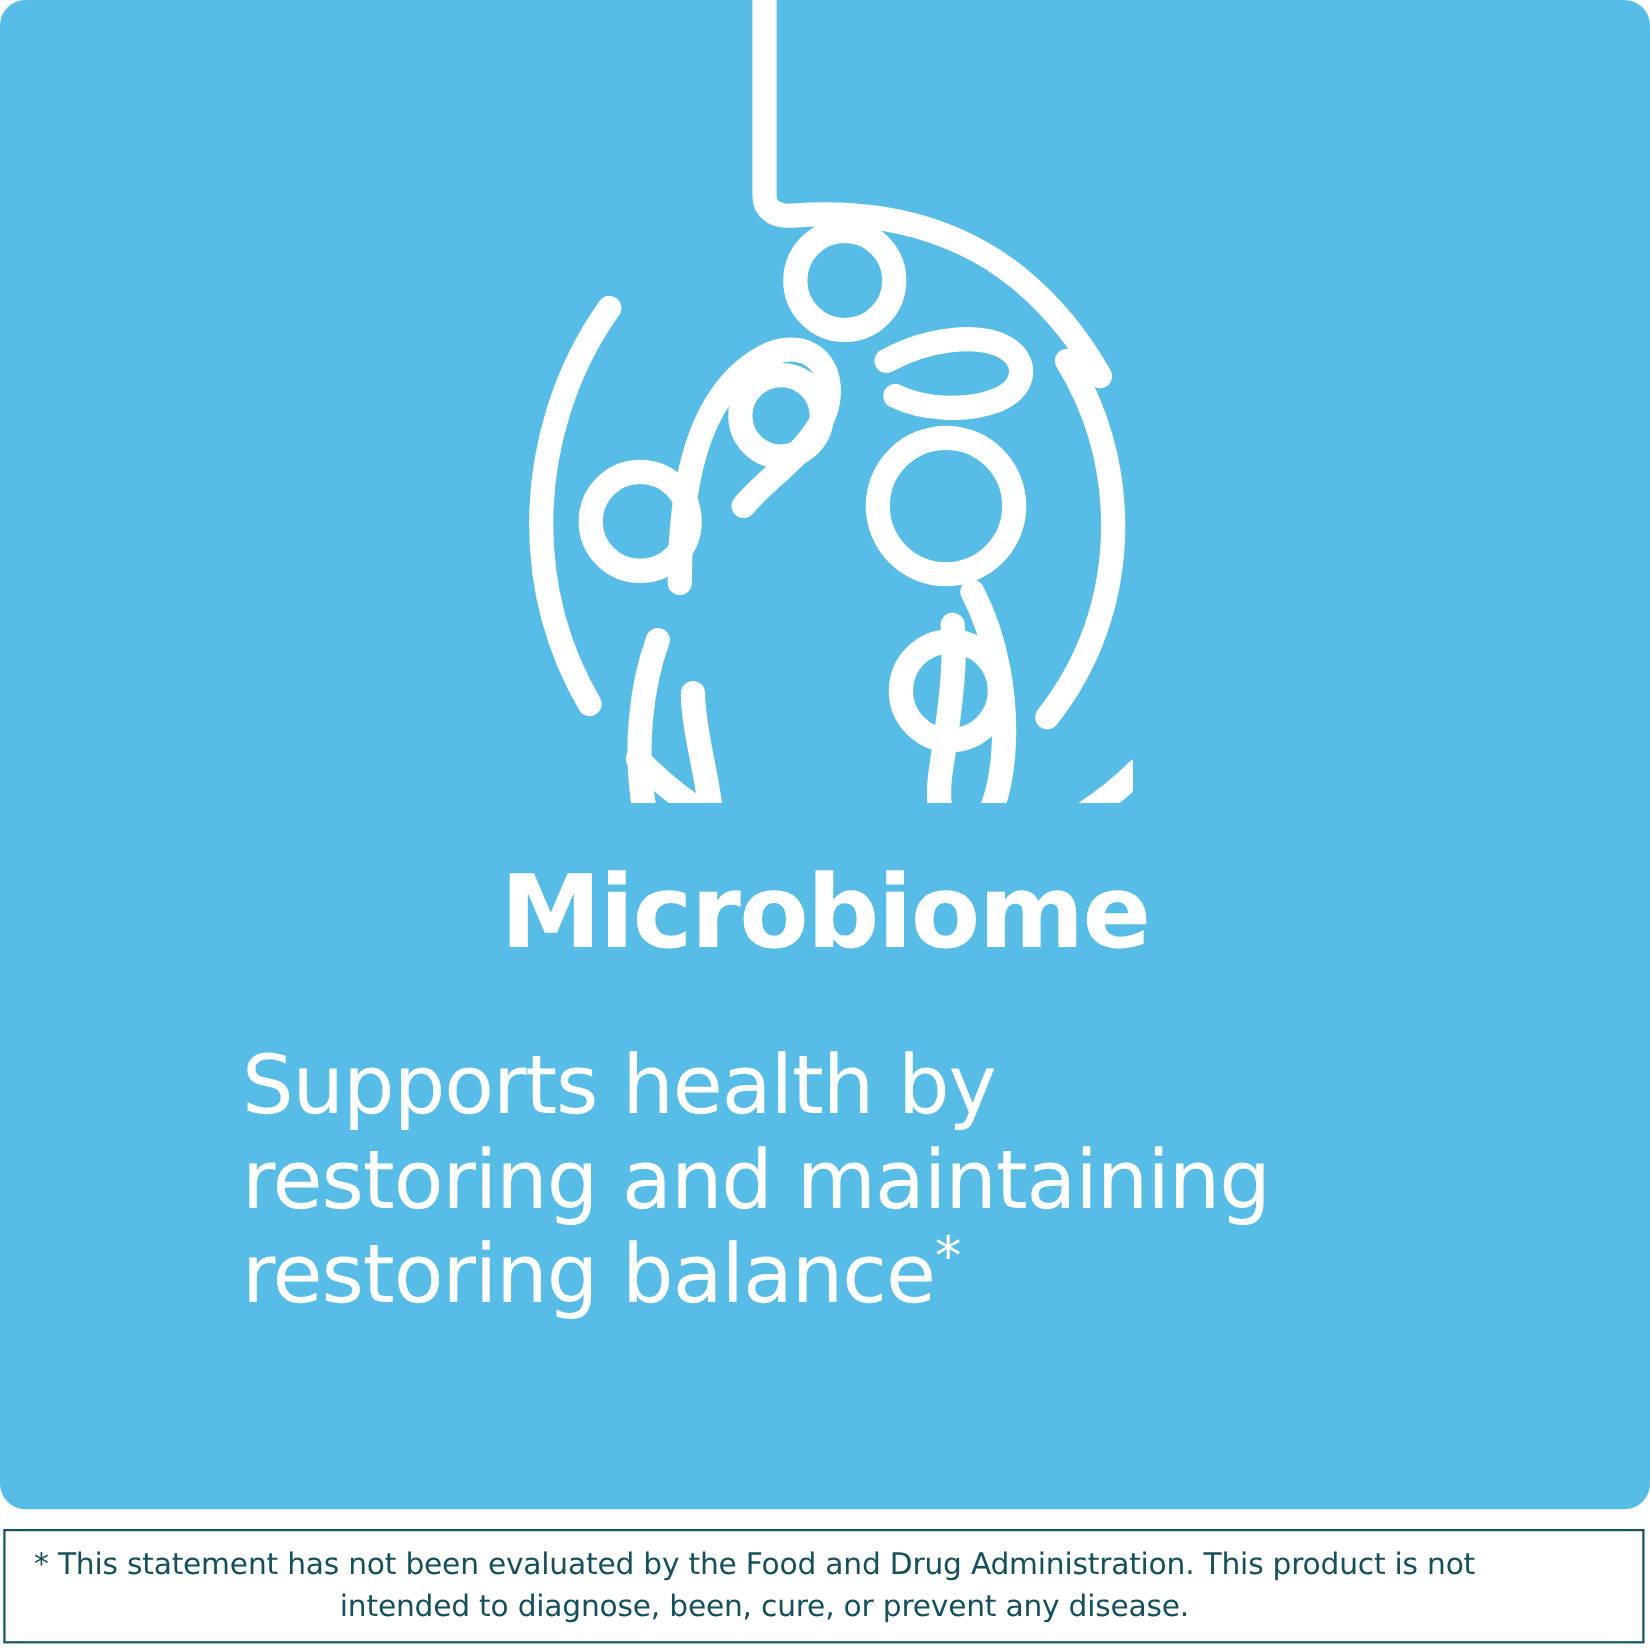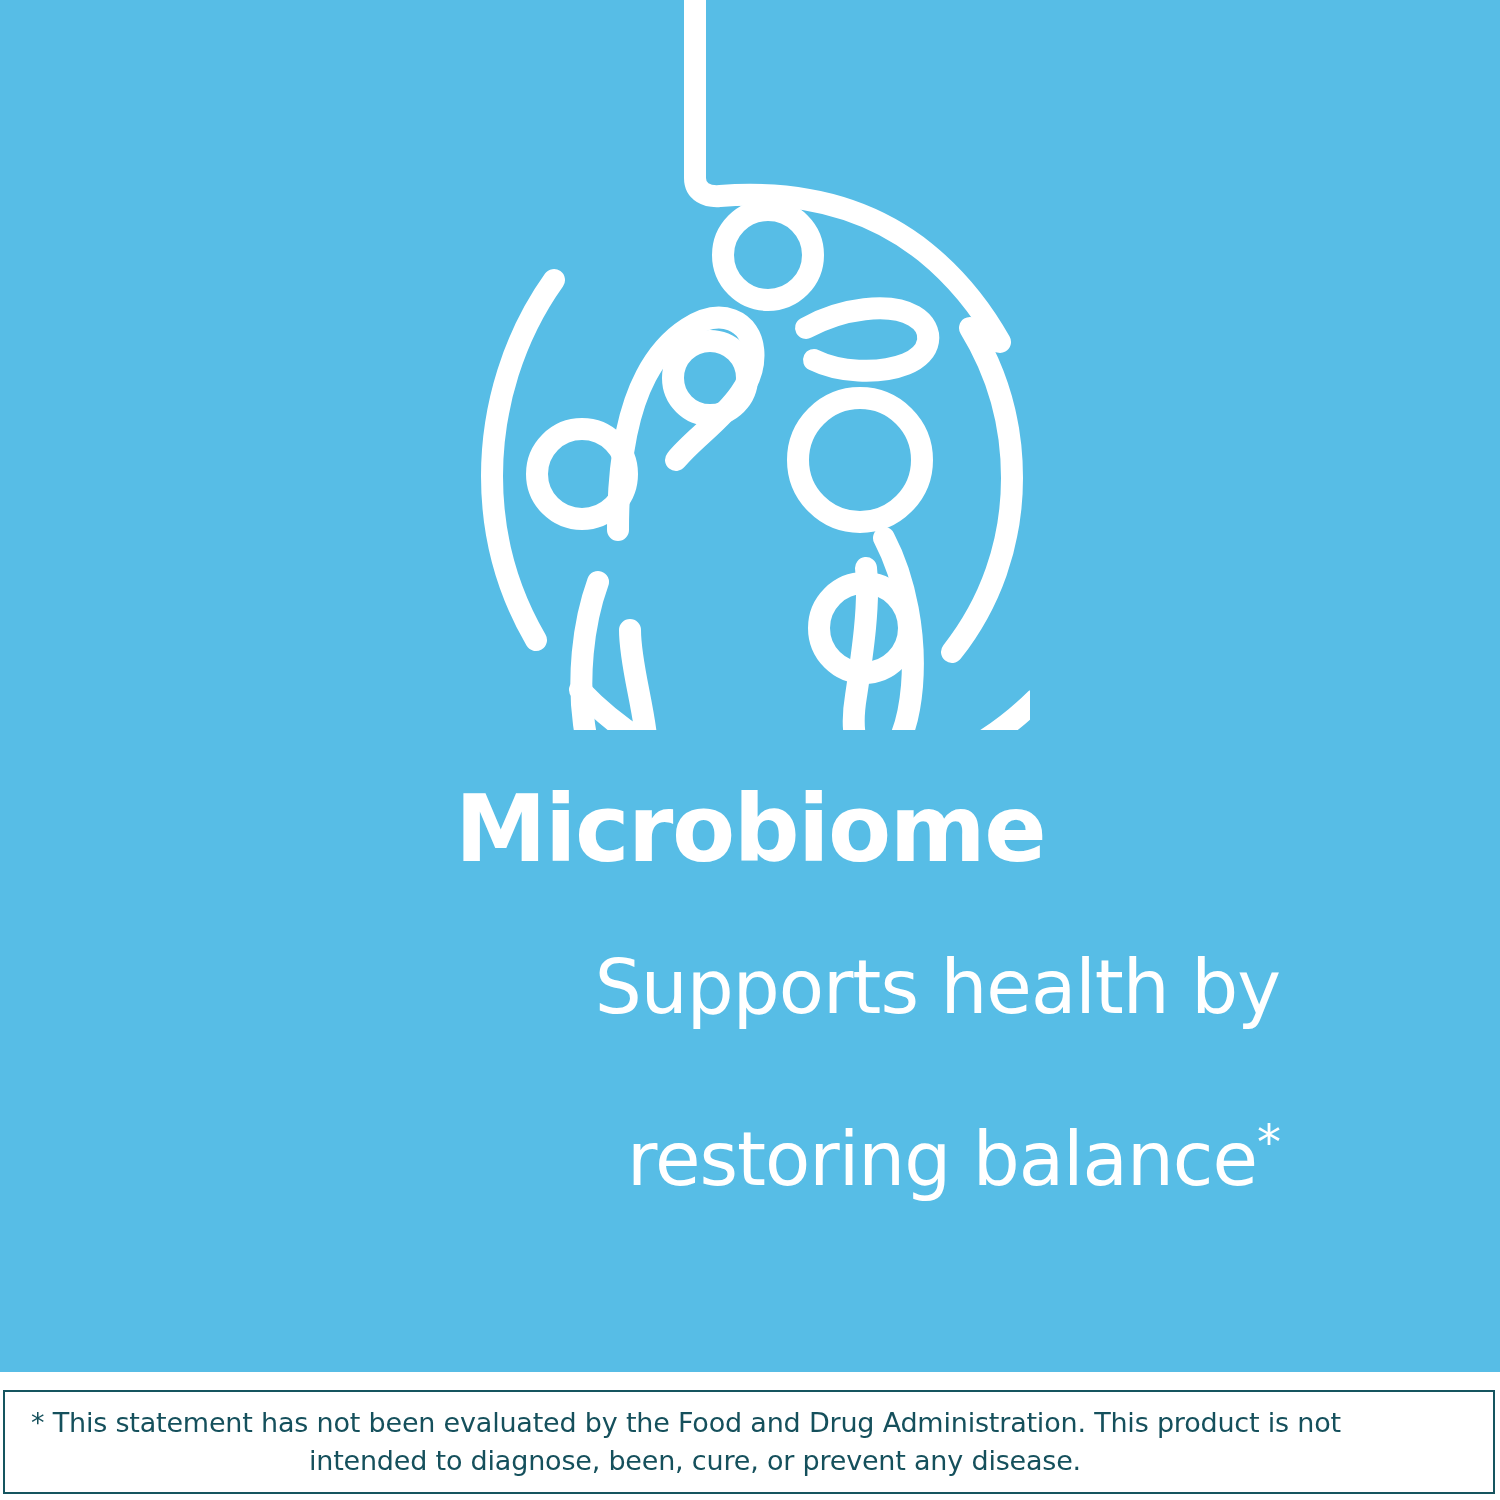--- a/index.html
+++ b/index.html
@@ -19,20 +19,21 @@
   }
   
   .hero {
     position: absolute;
     left: 0;
     top: 0;
     width: 1500px;
     height: 1372px;
     background: #57bde6;
     overflow: hidden;
+    border-radius: 23px;
   }
   
   .icon-wrap {
     position: absolute;
     left: 0;
     top: 0;
     width: 1500px;
     height: 720px;
   }
   .icon-wrap svg {
@@ -55,21 +56,21 @@
     letter-spacing: -1.5px;
     line-height: 1.05;
   }
   
   .subtitle {
     position: absolute;
     left: 50%;
     transform: translateX(-50%);
     top: 945px;
     width: 1060px;
-    text-align: right;
+    text-align: left;
     color: #ffffff;
     font-family: "DejaVu Sans", sans-serif;
     font-weight: 400;
     font-size: 74px;
     line-height: 1.16;
     letter-spacing: -1px;
   }
   .subtitle .star {
     font-size: 48px;
     vertical-align: super;
@@ -140,21 +141,21 @@
           <circle cx="394" cy="638" r="45"></circle>
 
         </g>
       </svg>
     </div>
 
     <div class="title">Microbiome</div>
 
     <div class="subtitle">
       <span>Supports health by</span><br>
-      <br>
+      <span>restoring and maintaining</span><br>
       <span>restoring balance</span><span class="star">*</span>
     </div>
 
   </div>
 
   <div class="disclaimer-box">
     <div class="disclaimer-text">
       <span>* This statement has not been evaluated by the Food and Drug Administration. This product is not</span>
       <span class="indent">intended to diagnose, been, cure, or prevent any disease.</span>
     </div>

